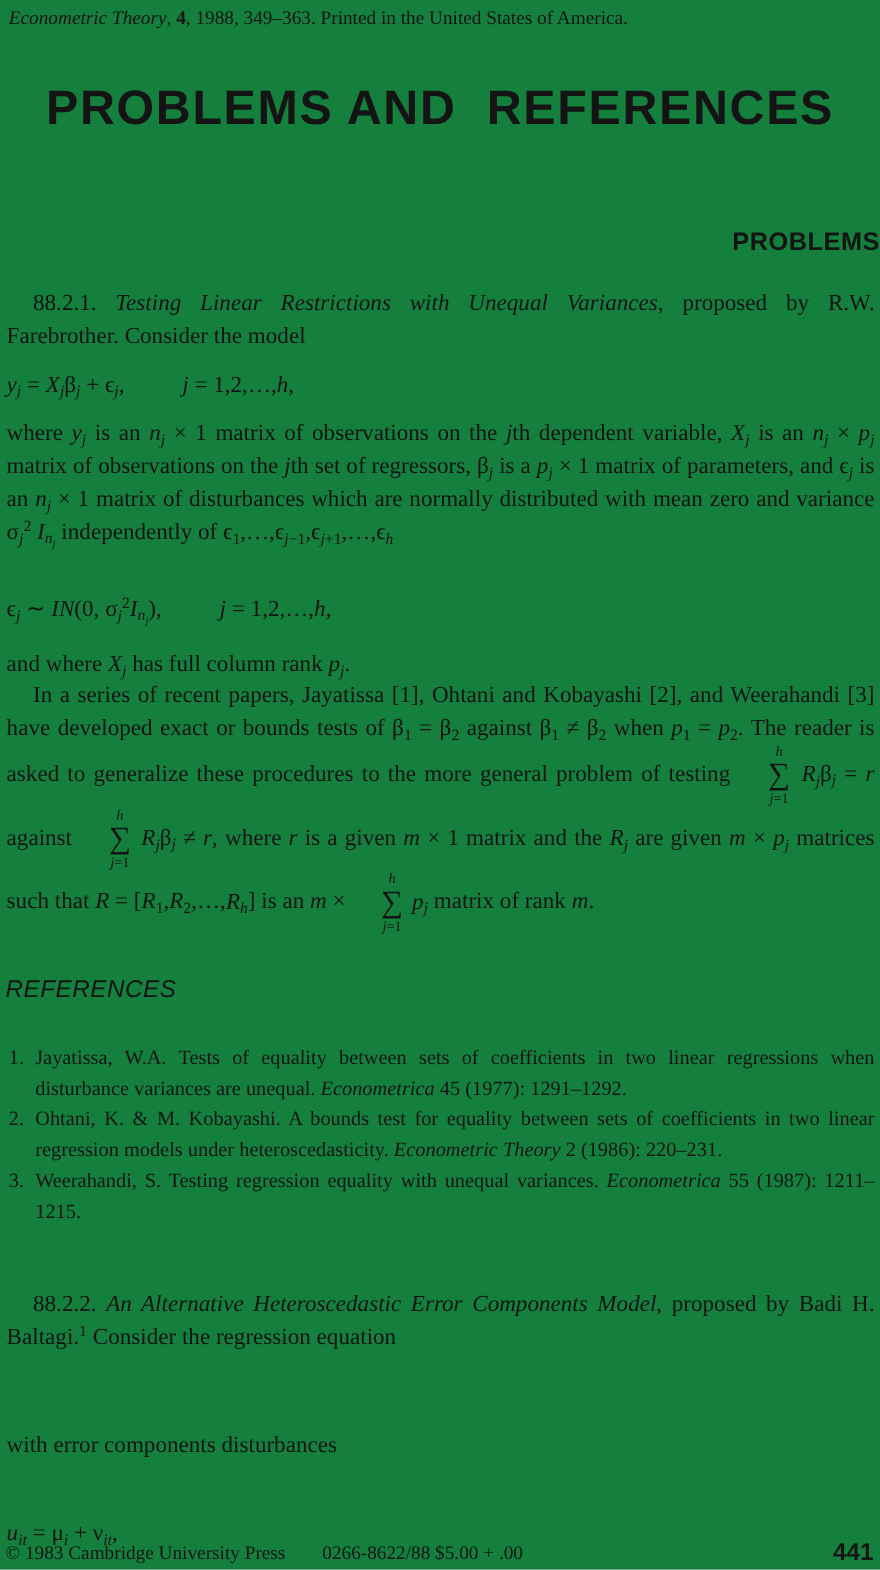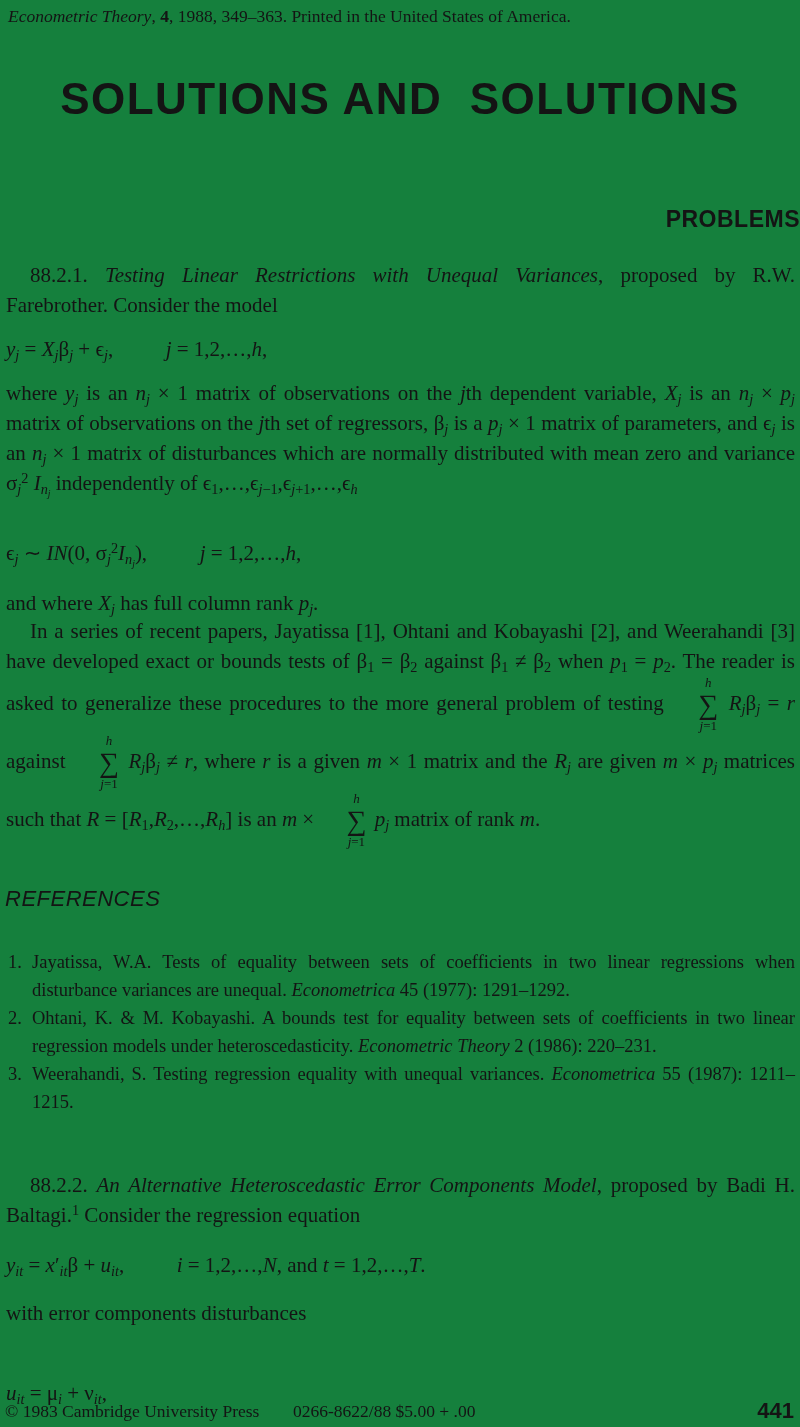--- a/index.html
+++ b/index.html
@@ -77,21 +77,21 @@
     font-weight:700; font-size:22px;
   }
 </style>
 </head>
 <body>
 
 <div class="page">
 
   <div class="journal-line"><i>Econometric Theory</i>, <b>4</b>, 1988, 349–363. Printed in the United States of America.</div>
 
-  <div class="main-title">SOLUTIONS AND  SOLUTIONS</div>
+  <div class="main-title">PROBLEMS AND  REFERENCES</div>
 
   <div class="problems-heading">PROBLEMS</div>
 
   <div class="body-par indent" style="top:260px;">88.2.1. <i>Testing Linear Restrictions with Unequal Variances</i>, proposed by R.W. Farebrother. Consider the model</div>
 
   <div class="eq" style="top:334px;"><i>y<sub>j</sub></i> = <i>X<sub>j</sub></i>β<sub><i>j</i></sub> + ϵ<sub><i>j</i></sub>,   <i>j</i> = 1,2,…,<i>h</i>,</div>
 
   <div class="body-par" style="top:378px;">where <i>y<sub>j</sub></i> is an <i>n<sub>j</sub></i> × 1 matrix of observations on the <i>j</i>th dependent variable, <i>X<sub>j</sub></i> is an <i>n<sub>j</sub></i> × <i>p<sub>j</sub></i> matrix of observations on the <i>j</i>th set of regressors, β<sub><i>j</i></sub> is a <i>p<sub>j</sub></i> × 1 matrix of parameters, and ϵ<sub><i>j</i></sub> is an <i>n<sub>j</sub></i> × 1 matrix of disturbances which are normally distributed with mean zero and variance σ<sub><i>j</i></sub><sup>2</sup> <i>I</i><sub><i>n<sub>j</sub></i></sub> independently of ϵ<sub>1</sub>,…,ϵ<sub><i>j</i>−1</sub>,ϵ<sub><i>j</i>+1</sub>,…,ϵ<sub><i>h</i></sub></div>
 
   <div class="eq" style="top:538px;">ϵ<sub><i>j</i></sub> ∼ <i>IN</i>(0, σ<sub><i>j</i></sub><sup>2</sup><i>I</i><sub><i>n<sub>j</sub></i></sub>),   <i>j</i> = 1,2,…,<i>h</i>,</div>
@@ -124,21 +124,20 @@
       <span class="ref-text">Ohtani, K. &amp; M. Kobayashi. A bounds test for equality between sets of coefficients in two linear regression models under heteroscedasticity. <i>Econometric Theory</i> 2 (1986): 220–231.</span>
     </div>
     <div class="ref-item">
       <span class="ref-num">3.</span>
       <span class="ref-text">Weerahandi, S. Testing regression equality with unequal variances. <i>Econometrica</i> 55 (1987): 1211–1215.</span>
     </div>
   </div>
 
   <div class="body-par indent" style="top:1170px;">88.2.2. <i>An Alternative Heteroscedastic Error Components Model</i>, proposed by Badi H. Baltagi.<sup>1</sup> Consider the regression equation</div>
 
-  <div class="eq" style="top:1250px;"><i>y<sub>it</sub></i> = <i>x</i>′<sub><i>it</i></sub>β + <i>u<sub>it</sub></i>,   <i>i</i> = 1,2,…,<i>N</i>, and <i>t</i> = 1,2,…,<i>T</i>.</div>
 
   <div class="body-par" style="top:1298px; text-align:left;">with error components disturbances</div>
 
   <div class="eq" style="top:1342px;margin-top:36px;"><i>u<sub>it</sub></i> = μ<sub><i>i</i></sub> + ν<sub><i>it</i></sub>,</div>
 
   <div class="footer">
     <span class="copy">© 1983 Cambridge University Press</span>
     <span class="code">0266-8622/88 $5.00 + .00</span>
     <span class="pageno">441</span>
   </div>

